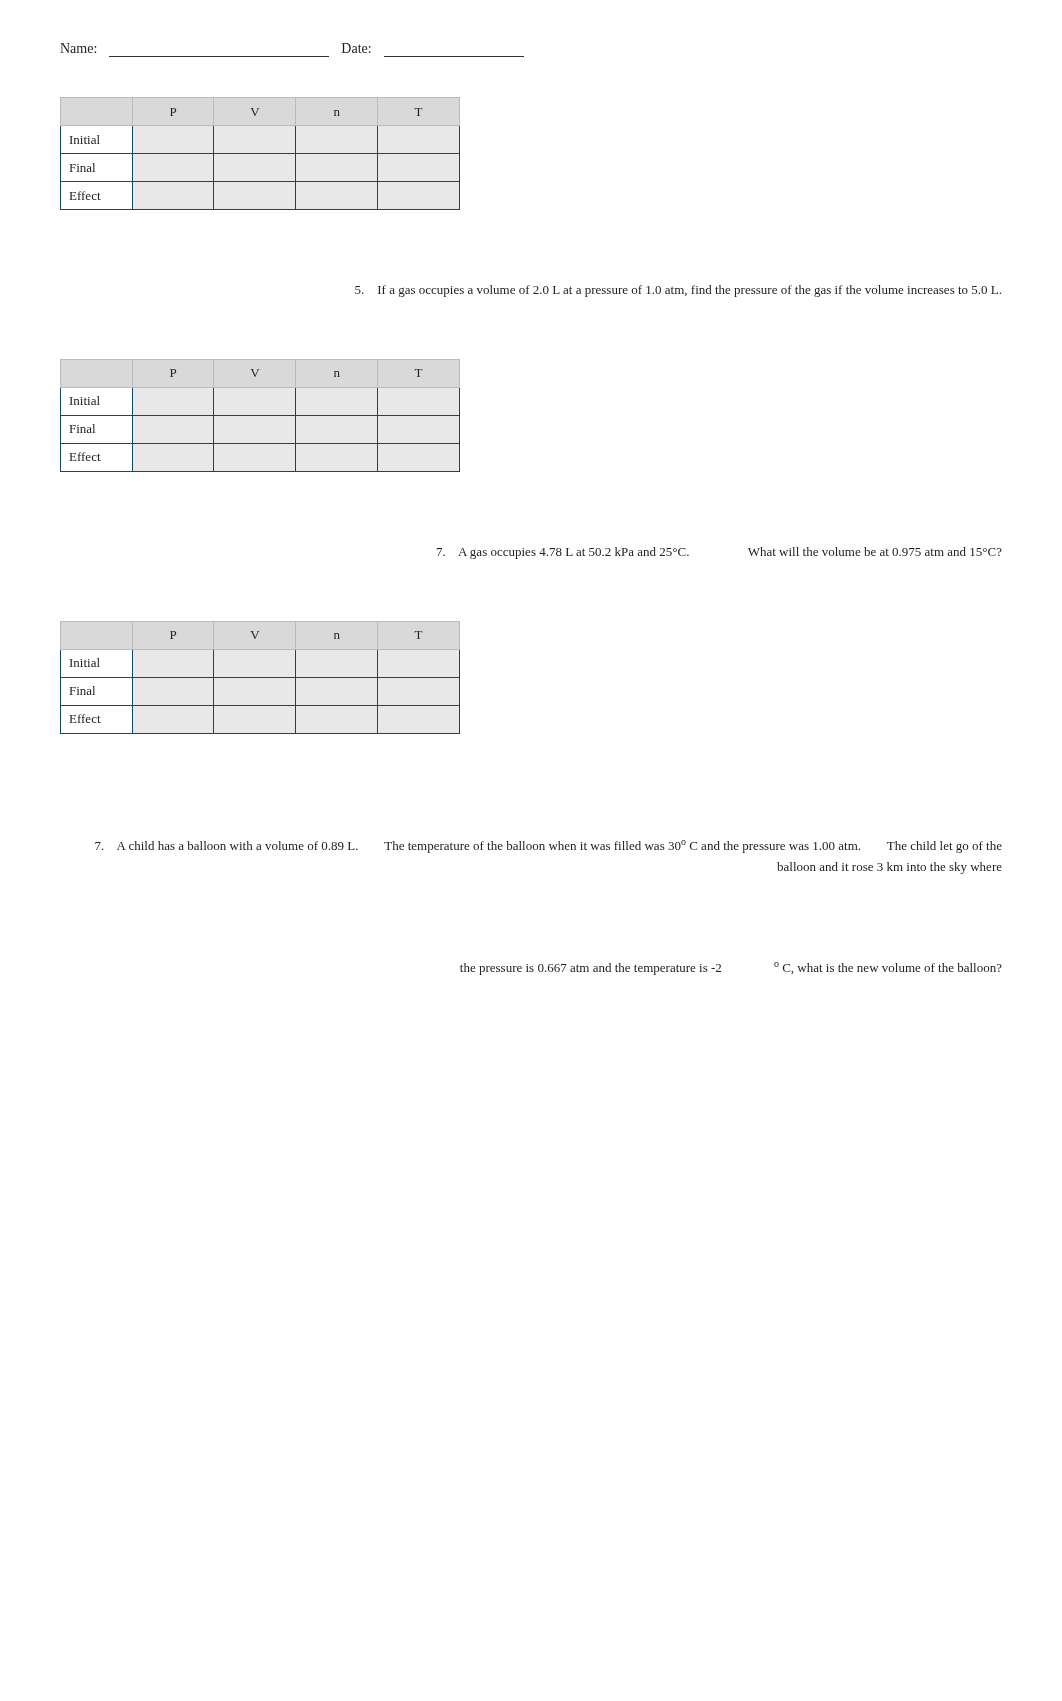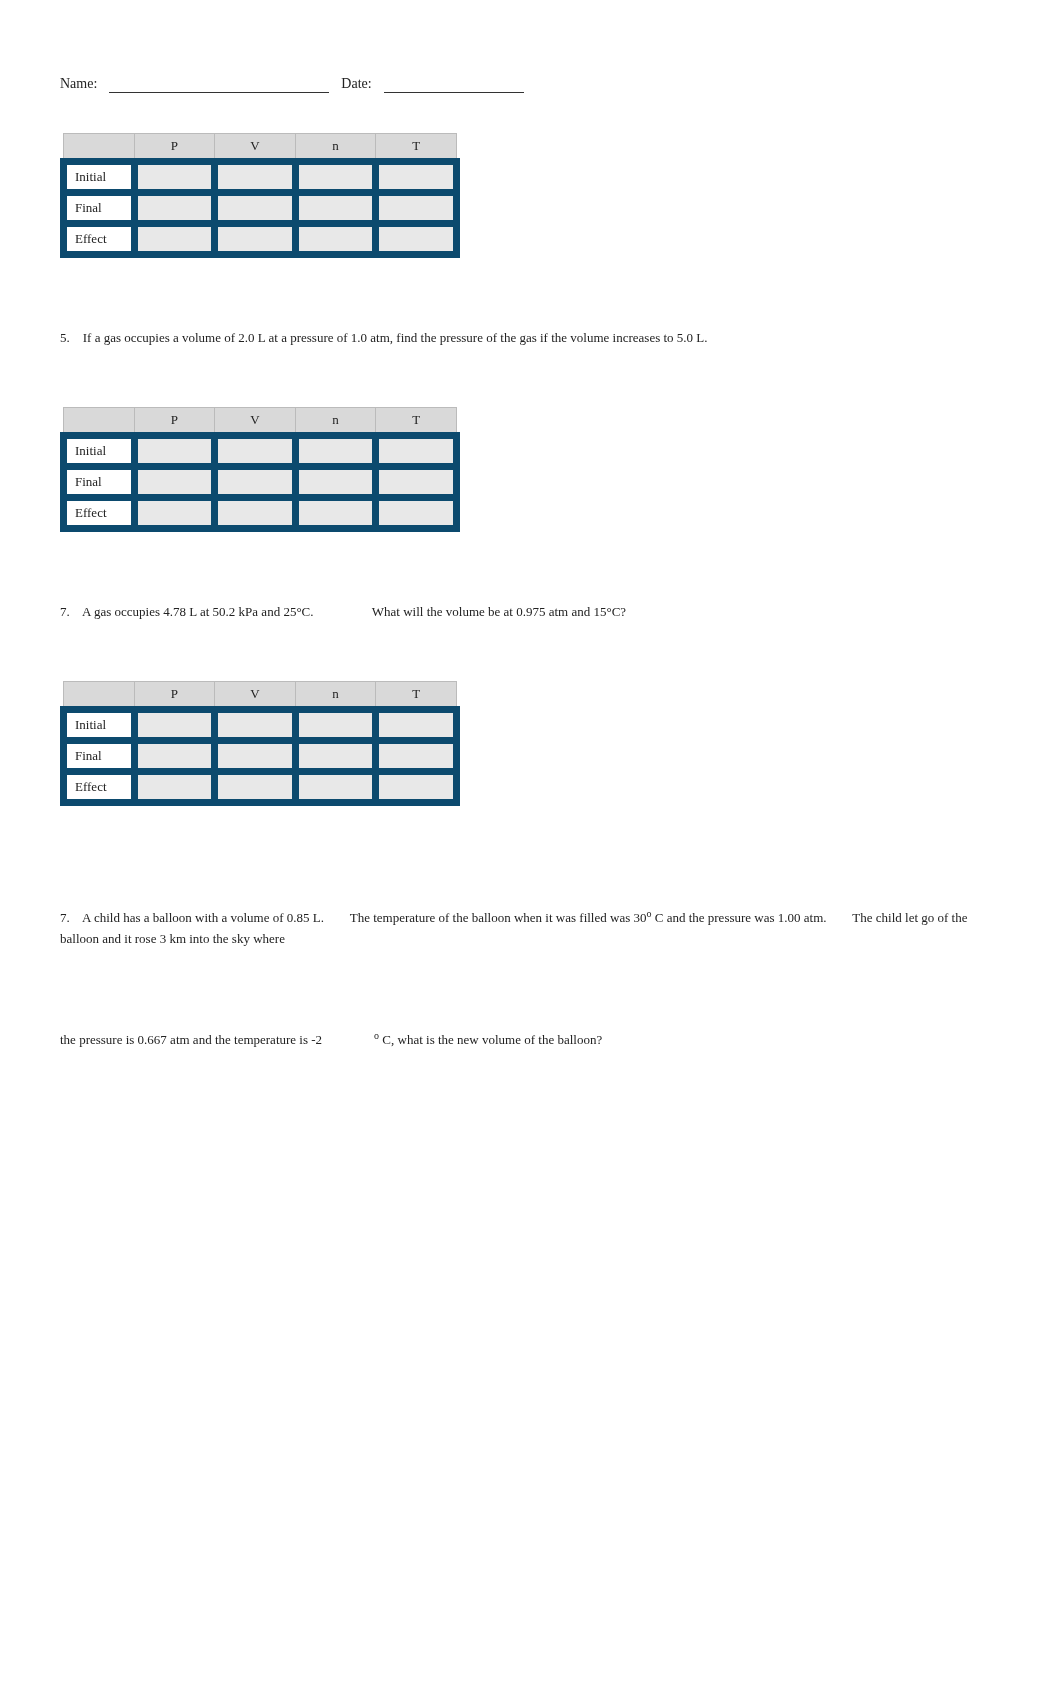--- a/index.html
+++ b/index.html
@@ -13,23 +13,23 @@
       font-family: 'Times New Roman', Times, serif;
       font-size: 13px;
       color: #222;
       width: 1062px;
       min-height: 1701px;
       padding: 40px 60px;
     }
 
     .header-line {
       display: flex;
+      align-items: center;
       gap: 12px;
       margin-bottom: 40px;
-      margin-top: 36px;
     }
 
     .header-label {
       font-size: 14px;
       white-space: nowrap;
     }
 
     .name-underline {
       width: 220px;
       border-bottom: 1px solid #333;
@@ -43,32 +43,33 @@
     }
 
     .section {
       margin-bottom: 40px;
     }
 
     .question-text {
       font-size: 13px;
       line-height: 1.6;
       margin-bottom: 18px;
+      text-align: right;
     }
 
     
     .pvnt-table {
       border-collapse: collapse;
       margin-top: 10px;
       margin-bottom: 10px;
       width: 400px;
     }
 
     .pvnt-table td {
-      border: 7px solid #0c4a6e;
+      border: 1px solid #0c4a6e;
       height: 28px;
       min-width: 70px;
       padding: 4px 8px;
       font-size: 13px;
       vertical-align: middle;
     }
 
     .pvnt-table .header-row td {
       background-color: #d9d9d9;
       text-align: center;
@@ -235,21 +236,21 @@
     </tr>
   </tbody>
     </table>
 </div>
 
 <div class="section">
   <div class="blank-space"></div>
   <p class="question-text">
     <span>7.</span>
     &nbsp;&nbsp;
-    <span>A child has a balloon with a volume of 0.85 L.</span>
+    <span>A child has a balloon with a volume of 0.89 L.</span>
     &nbsp;&nbsp;&nbsp;&nbsp;&nbsp;&nbsp;
     <span>The temperature of the balloon when it was filled was 30</span><span class="superscript">o</span>
     <span> C and the pressure was 1.00 atm.</span>
     &nbsp;&nbsp;&nbsp;&nbsp;&nbsp;&nbsp;
     <span>The child let go of the balloon and it rose 3 km into the sky where</span>
   </p>
   <div class="blank-space"></div>
   <p class="question-text">
     <span>the pressure is 0.667 atm and the temperature is -2</span>
     &nbsp;&nbsp;&nbsp;&nbsp;&nbsp;&nbsp;&nbsp;&nbsp;&nbsp;&nbsp;&nbsp;&nbsp;&nbsp;&nbsp;

